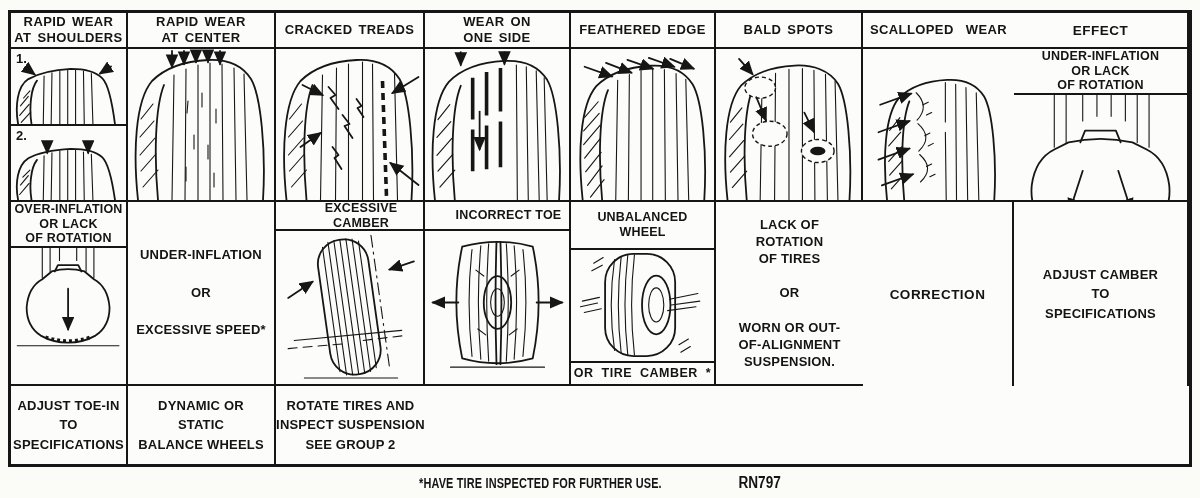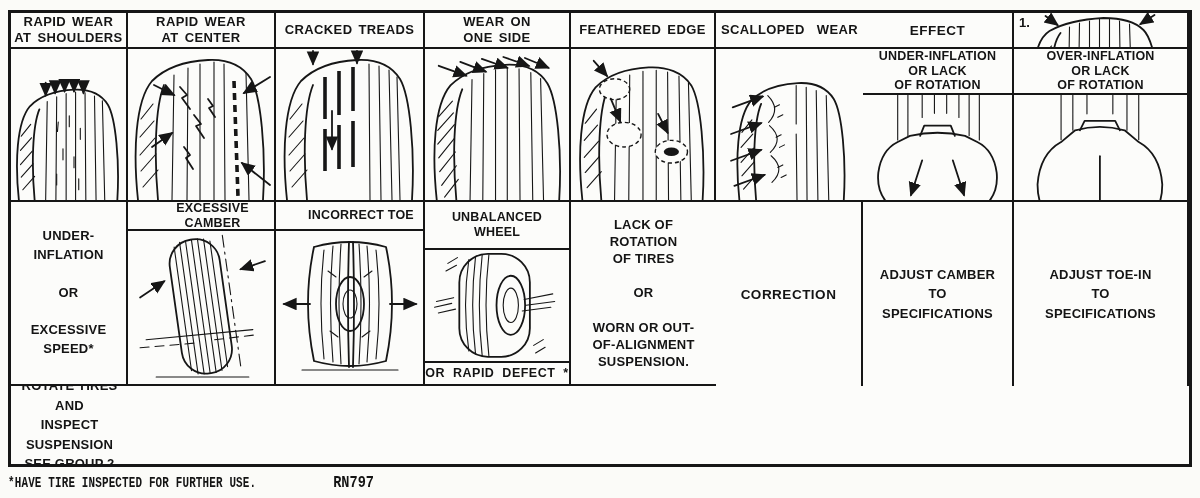--- a/index.html
+++ b/index.html
@@ -25,21 +25,21 @@
   .ct-3{height:46px;}
   .ct-1{height:29px;padding-left:23px;}
   .ct-2{height:48px;}
   .cause-art{position:relative;}
   .cause-text{position:absolute;inset:0;display:flex;align-items:center;justify-content:center;text-align:center;
        font-weight:700;font-size:13px;line-height:1.45;white-space:pre-line;letter-spacing:.2px;}
   .cause-foot{position:absolute;left:0;right:0;bottom:0;border-top:2px solid #161616;text-align:center;
        font-weight:700;font-size:12.5px;padding:3px 0 4px;letter-spacing:.5px;word-spacing:4px;background:#fcfcfa;}
   .corr{display:flex;align-items:center;justify-content:center;text-align:center;
        font-weight:700;font-size:13px;line-height:1.5;white-space:pre-line;letter-spacing:.2px;}
-  .footer{position:absolute;left:8px;right:8px;top:472px;height:22px;display:flex;justify-content:flex-start;align-items:center;font-family:Liberation Mono, monospace;}
+  .footer{position:absolute;left:8px;right:8px;top:472px;height:22px;display:flex;justify-content:center;align-items:center;}
   .footer-note{font-weight:700;font-size:14px;letter-spacing:.2px;transform:scaleX(.78);transform-origin:left center;white-space:nowrap;}
   .footer-code{font-weight:700;font-size:16px;transform:scaleX(.85);transform-origin:right center;}
   svg *{vector-effect:non-scaling-stroke;}
   .ink{stroke:#161616;fill:none;stroke-width:1.8;stroke-linecap:round;stroke-linejoin:round;}
   .thin{stroke:#161616;fill:none;stroke-width:1.1;stroke-linecap:round;}
   .thick{stroke:#161616;fill:none;stroke-width:3.6;stroke-linecap:butt;}
 </style>
 </head>
 <body>
 
@@ -47,20 +47,21 @@
   <div class="grid">
 
     <div class="cell hdr">RAPID WEAR
 AT SHOULDERS</div>
     <div class="cell hdr">RAPID WEAR
 AT CENTER</div>
     <div class="cell hdr">CRACKED TREADS</div>
     <div class="cell hdr">WEAR ON
 ONE SIDE</div>
     <div class="cell hdr">FEATHERED EDGE</div>
+    <div class="cell hdr">BALD SPOTS</div>
     <div class="cell hdr lastcol" style="word-spacing:8px;">SCALLOPED WEAR</div>
 
     <div class="cell rowlab">EFFECT</div>
 
     <div class="cell">
       <div class="subpanel">
         <span class="fig-num">1.</span>
         <div class="fig">
           <svg viewBox="0 0 146 75" preserveAspectRatio="xMidYMax meet">
             <defs>
@@ -334,21 +335,21 @@
         <svg viewBox="0 0 151 116" preserveAspectRatio="xMidYMid meet">
           <rect x="36" y="4" width="74" height="108" rx="30" class="ink"></rect>
           <path class="thin" d="M46,10 Q39,58 46,106 M53,7 Q47,58 53,109 M60,5 Q54,58 60,111 M67,5 Q61,58 67,111"></path>
           <ellipse cx="90" cy="58" rx="15" ry="31" class="ink"></ellipse>
           <ellipse cx="90" cy="58" rx="8" ry="18" class="thin"></ellipse>
           <path class="thin" d="M24,14 L34,8 M22,22 L33,16 M114,100 L124,94 M116,108 L126,102"></path>
           <path class="thin" d="M12,54 L30,50 M10,60 L28,56 M14,66 L32,62"></path>
           <path class="thin" d="M104,52 L134,46 M106,58 L136,54 M102,64 L132,60"></path>
         </svg>
       </div>
-      <div class="cause-foot">OR RAPID DEFECT *</div>
+      <div class="cause-foot">OR TIRE CAMBER *</div>
     </div>
 
     <div class="cell lastcol">
       <div class="cause-text" style="line-height:1.32;">LACK OF
 ROTATION
 OF TIRES
 
 OR
 
 WORN OR OUT-
@@ -358,20 +359,23 @@
 
     <div class="cell rowlab lastrow">CORRECTION</div>
 
 
     <div class="cell corr lastrow">ADJUST CAMBER
 TO
 SPECIFICATIONS</div>
     <div class="cell corr lastrow">ADJUST TOE-IN
 TO
 SPECIFICATIONS</div>
+    <div class="cell corr lastrow">DYNAMIC OR
+STATIC
+BALANCE WHEELS</div>
     <div class="cell corr lastrow lastcol">ROTATE TIRES AND
 INSPECT SUSPENSION
 SEE GROUP 2</div>
 
   </div>
 
   <div class="footer">
     <span class="footer-note">*HAVE TIRE INSPECTED FOR FURTHER USE.</span>
     <span class="footer-code">RN797</span>
   </div>

